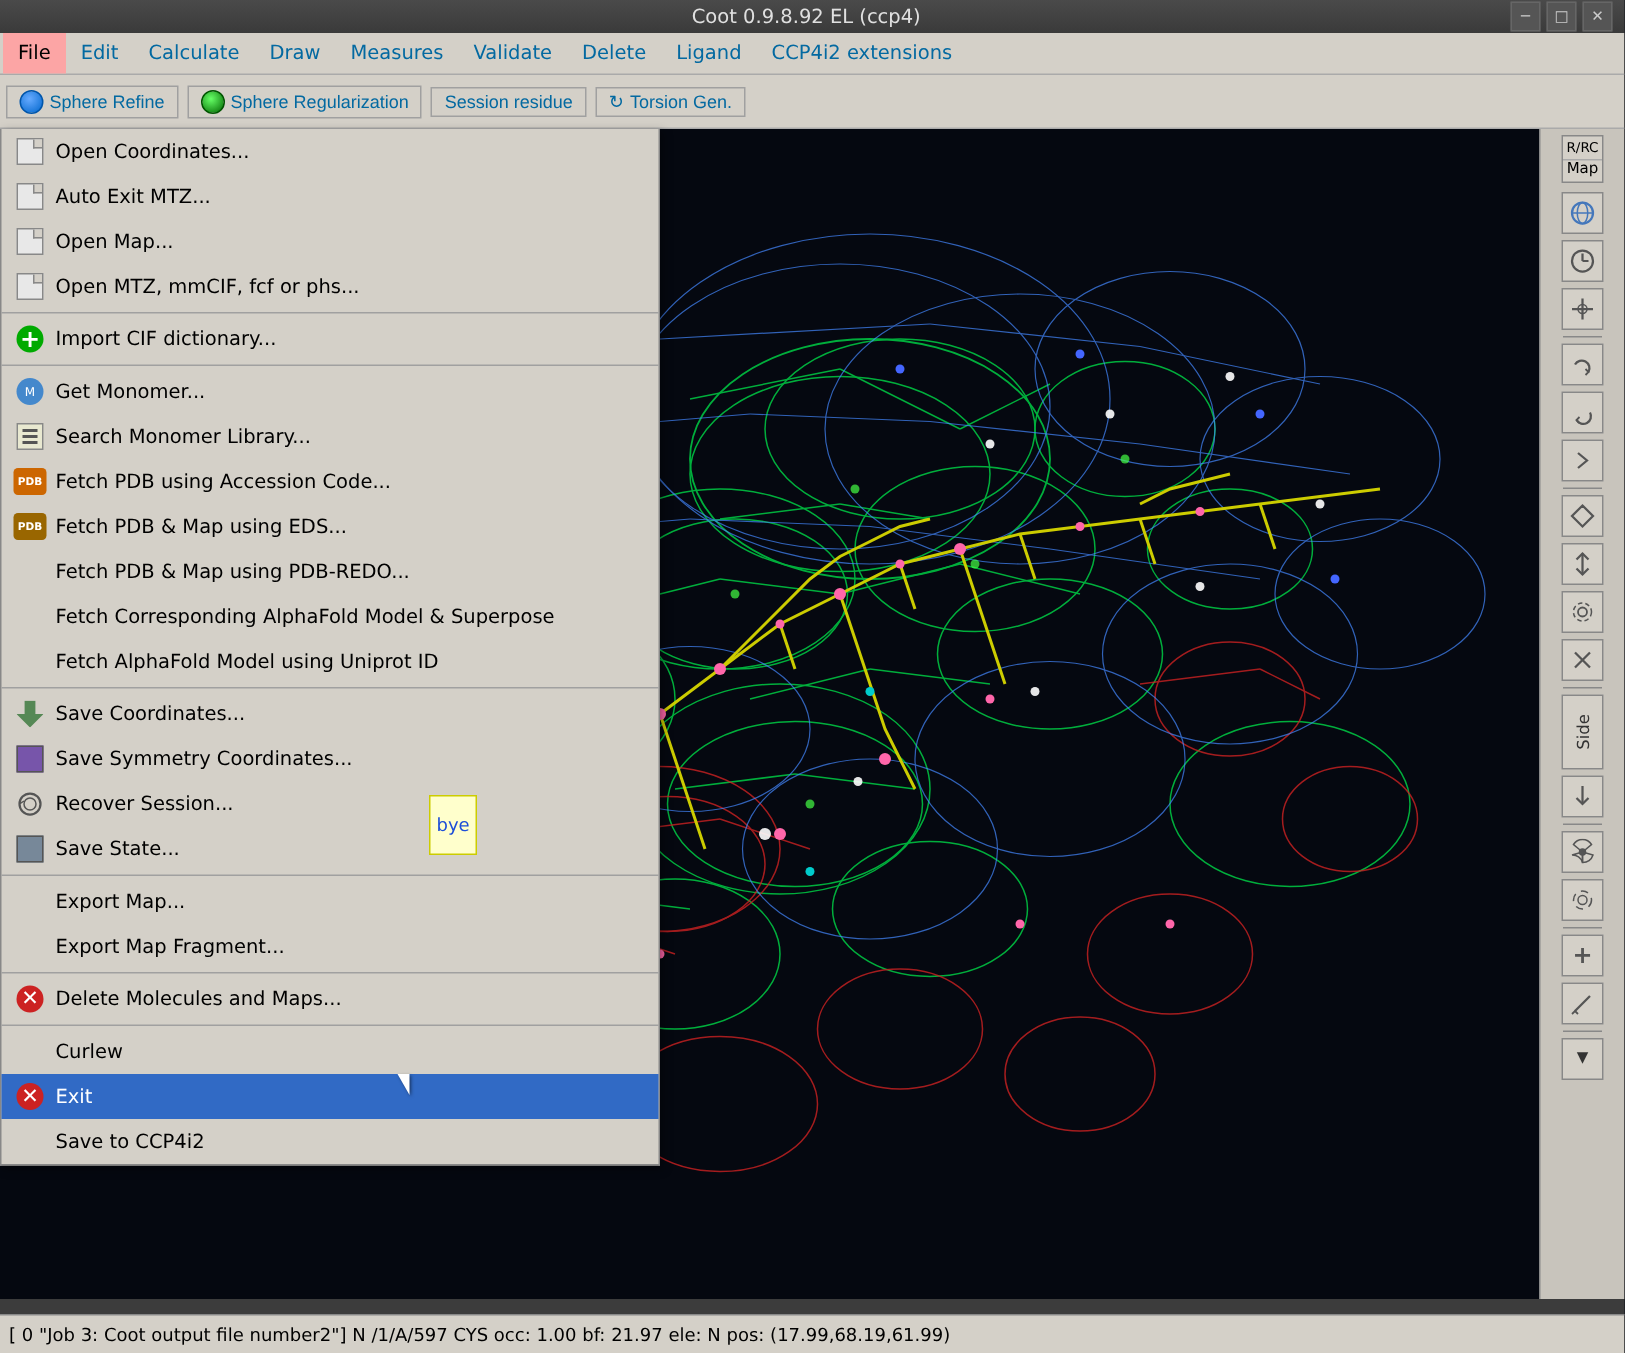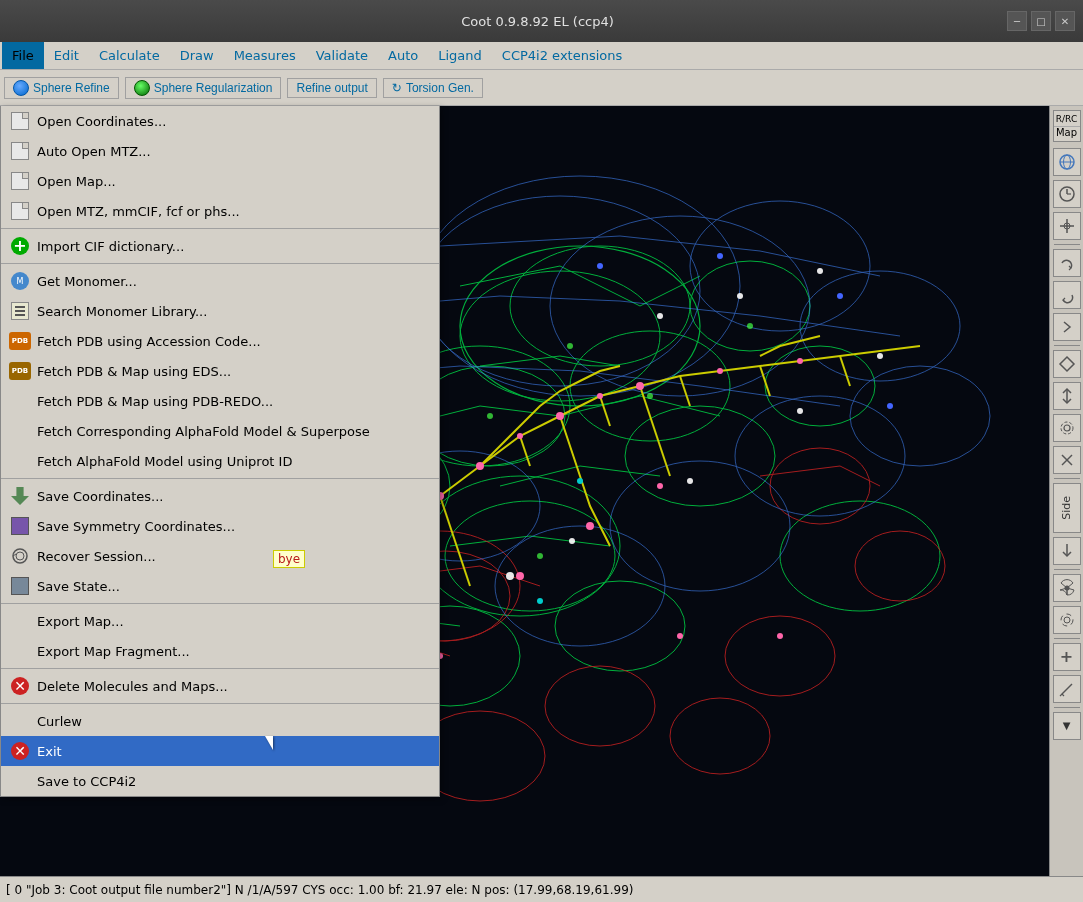--- a/index.html
+++ b/index.html
@@ -9,21 +9,21 @@
       overflow: hidden;
       font-family: 'DejaVu Sans', Arial, sans-serif;
       font-size: 13px;
       background: #3c3c3c;
       position: relative;
     }
 
     
     #title-bar {
       width: 100%;
-      height: 42px;
+      height: 22px;
       background: linear-gradient(to bottom, #4a4a4a, #3a3a3a);
       display: flex;
       align-items: center;
       justify-content: space-between;
       padding: 0 8px;
       color: #e0e0e0;
     }
     #title-bar .title {
       flex: 1;
       text-align: center;
@@ -63,21 +63,21 @@
       color: #0369a1;
       height: 100%;
       display: flex;
       align-items: center;
     }
     .menu-item:hover, .menu-item.active {
       background: #0078d4;
       color: white;
     }
     .menu-item.active {
-      background: #0369a1;
+      background: #fca5a5;
       color: black;
     }
 
     
     #toolbar {
       width: 100%;
       height: 36px;
       background: #d4d0c8;
       display: flex;
       align-items: center;
@@ -160,24 +160,24 @@
       justify-content: center;
       flex-shrink: 0;
     }
     .dd-item .dd-label {
       flex: 1;
     }
     .tooltip-bye {
       position: absolute;
       background: #ffffcc;
       border: 1px solid #cccc00;
-      padding: 1px 4px;
+      padding: 12px 4px;
       font-size: 12px;
-      color: #b91c1c;
-      left: 272px;
+      color: #1d4ed8;
+      left: 285px;
       top: calc(26px * 17 + 2px);
       z-index: 200;
     }
 
     
     .icon-doc {
       width: 18px; height: 18px;
       background: #e8e8e8;
       border: 1px solid #888;
       position: relative;
@@ -275,21 +275,21 @@
       bottom: 0;
       background: #000;
       overflow: hidden;
     }
 
     
     #right-toolbar {
       position: absolute;
       right: 0;
       top: 0;
-      width: 34px;
+      width: 57px;
       bottom: 0;
       background: #c8c4bc;
       border-left: 1px solid #888;
       display: flex;
       flex-direction: column;
       align-items: center;
       padding: 4px 0;
       gap: 4px;
     }
     .rt-btn {
@@ -360,36 +360,36 @@
   </div>
 </div>
 
 <div id="menu-bar">
   <div class="menu-item active">File</div>
   <div class="menu-item">Edit</div>
   <div class="menu-item">Calculate</div>
   <div class="menu-item">Draw</div>
   <div class="menu-item">Measures</div>
   <div class="menu-item">Validate</div>
-  <div class="menu-item">Auto</div>
+  <div class="menu-item">Delete</div>
   <div class="menu-item">Ligand</div>
   <div class="menu-item">CCP4i2 extensions</div>
 </div>
 
 <div id="toolbar">
   <button class="toolbar-btn">
     <div class="toolbar-icon-sphere"></div>
     <span>Sphere Refine</span>
   </button>
   <button class="toolbar-btn">
     <div class="toolbar-icon-green-sphere"></div>
     <span>Sphere Regularization</span>
   </button>
   <button class="toolbar-btn">
-    <span>Refine output</span>
+    <span>Session residue</span>
   </button>
   <button class="toolbar-btn">
     <span>↻</span>
     <span>Torsion Gen.</span>
   </button>
 </div>
 
 <div id="main-area">
 
   <div id="viewport">
@@ -571,21 +571,21 @@
       <div class="dd-icon">
           <div class="icon-doc"></div>
         </div>
       <span class="dd-label">Open Coordinates...</span>
     </div>
 
     <div class="dd-item">
       <div class="dd-icon">
           <div class="icon-doc"></div>
         </div>
-      <span class="dd-label">Auto Open MTZ...</span>
+      <span class="dd-label">Auto Exit MTZ...</span>
     </div>
 
     <div class="dd-item">
       <div class="dd-icon">
           <div class="icon-doc"></div>
         </div>
       <span class="dd-label">Open Map...</span>
     </div>
 
     <div class="dd-item">

